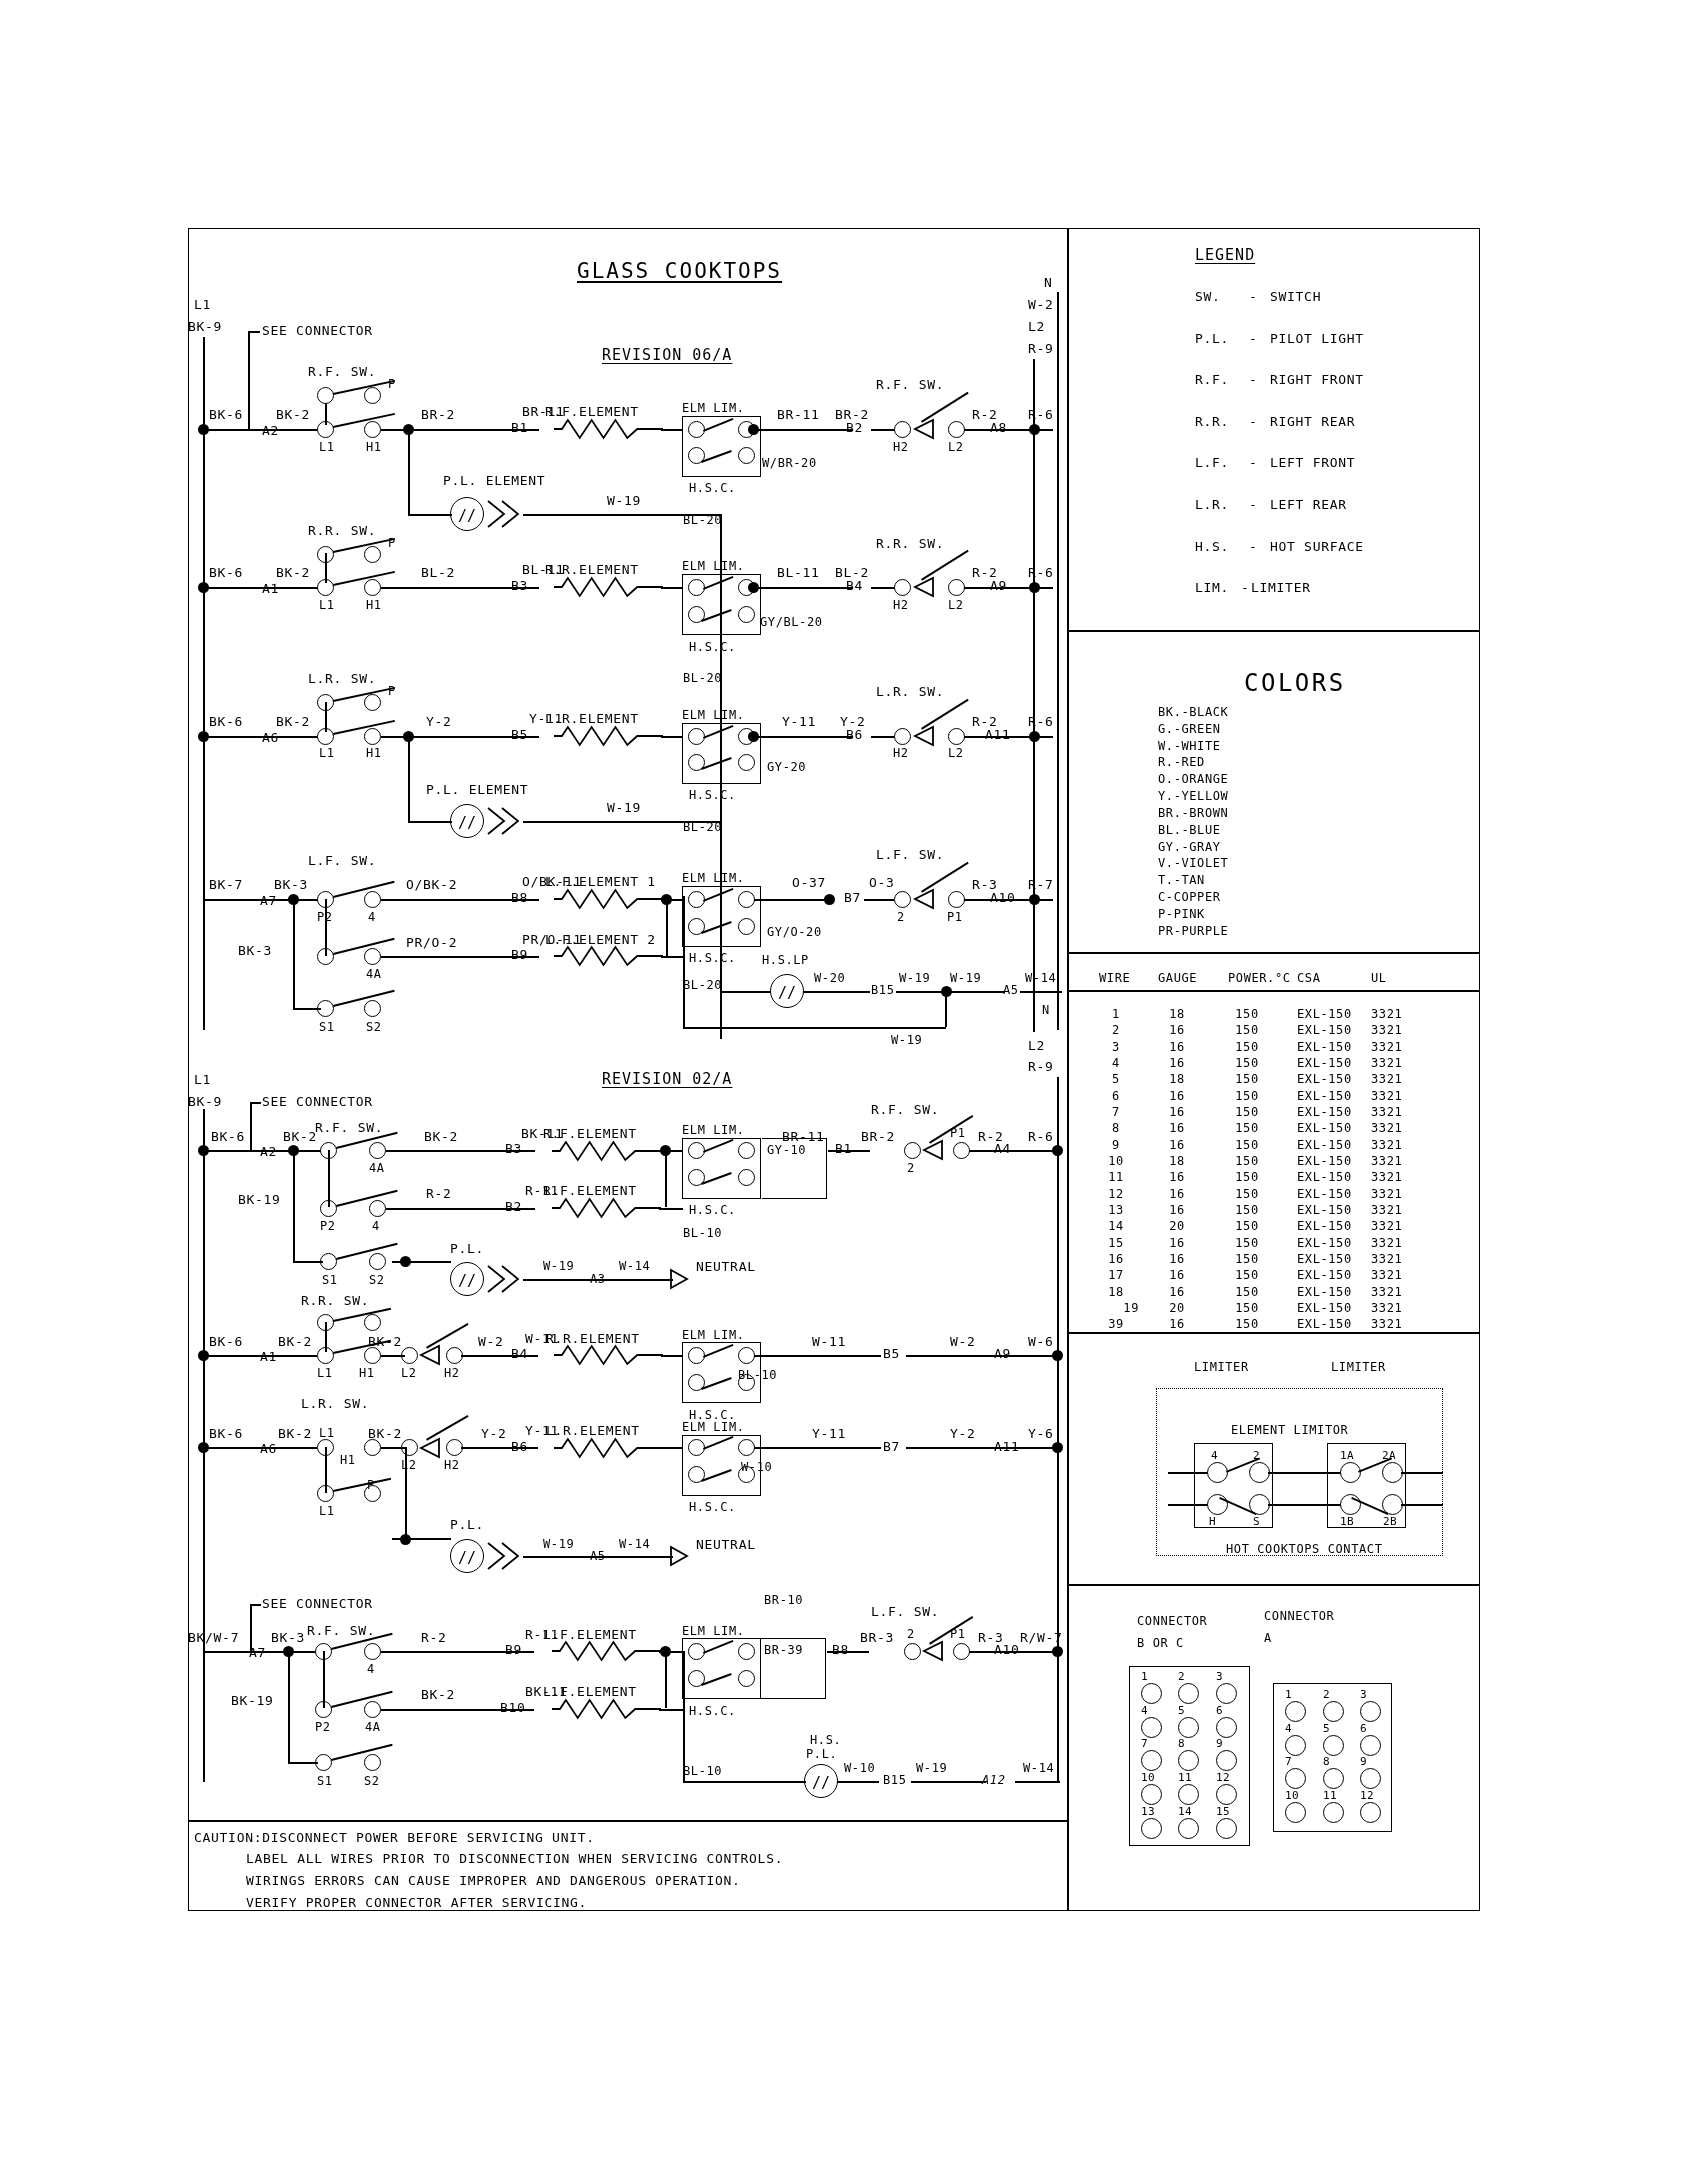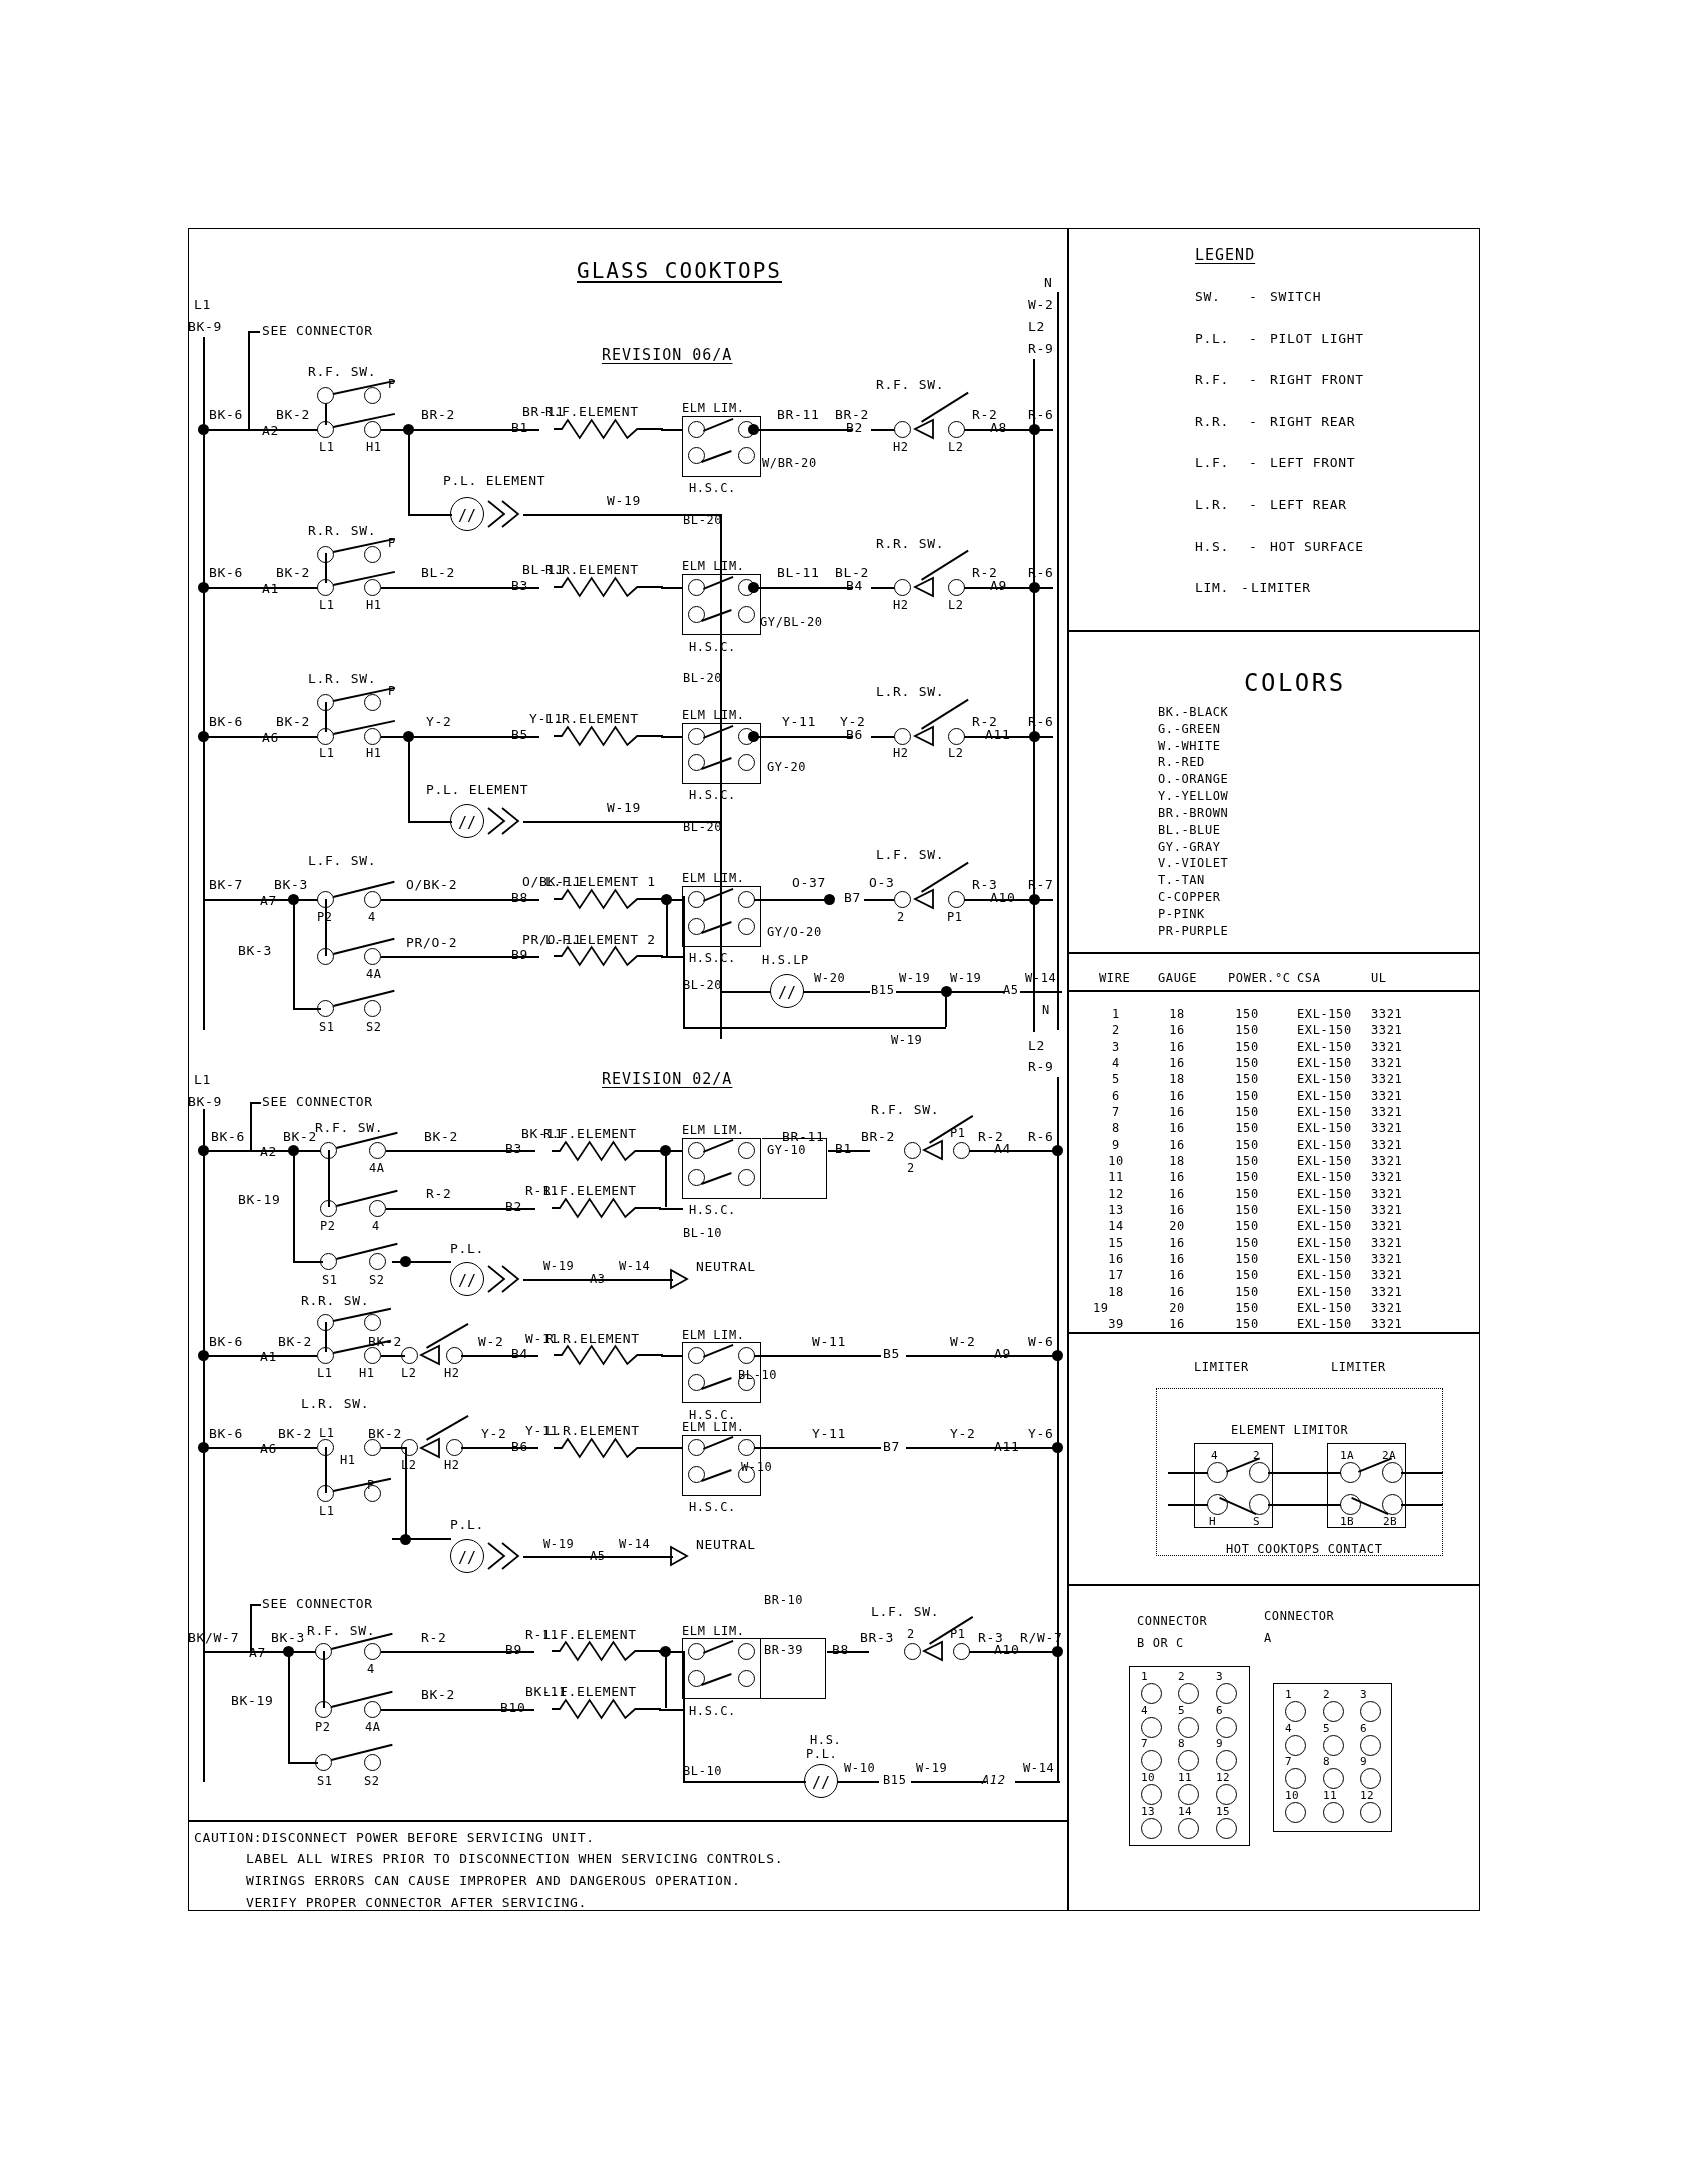--- a/index.html
+++ b/index.html
@@ -819,21 +819,21 @@
       <div class="lbl t11" style="top: 1268px; left: 1093px; width: 46px; text-align: center;">17</div>
       <div class="lbl t11" style="top: 1268px; left: 1154px; width: 46px; text-align: center;">16</div>
       <div class="lbl t11" style="top: 1268px; left: 1224px; width: 46px; text-align: center;">150</div>
       <div class="lbl t11" style="top: 1268px; left: 1297px; width: 46px; text-align: left;">EXL-150</div>
       <div class="lbl t11" style="top: 1268px; left: 1371px; width: 46px; text-align: left;">3321</div>
       <div class="lbl t11" style="top: 1285px; left: 1093px; width: 46px; text-align: center;">18</div>
       <div class="lbl t11" style="top: 1285px; left: 1154px; width: 46px; text-align: center;">16</div>
       <div class="lbl t11" style="top: 1285px; left: 1224px; width: 46px; text-align: center;">150</div>
       <div class="lbl t11" style="top: 1285px; left: 1297px; width: 46px; text-align: left;">EXL-150</div>
       <div class="lbl t11" style="top: 1285px; left: 1371px; width: 46px; text-align: left;">3321</div>
-      <div class="lbl t11" style="top: 1301px; left: 1093px; width: 46px; text-align: left;">19</div>
+      <div class="lbl t11" style="top: 1301px; left: 1093px; width: 46px; text-align: right;">19</div>
       <div class="lbl t11" style="top: 1301px; left: 1154px; width: 46px; text-align: center;">20</div>
       <div class="lbl t11" style="top: 1301px; left: 1224px; width: 46px; text-align: center;">150</div>
       <div class="lbl t11" style="top: 1301px; left: 1297px; width: 46px; text-align: left;">EXL-150</div>
       <div class="lbl t11" style="top: 1301px; left: 1371px; width: 46px; text-align: left;">3321</div>
       <div class="lbl t11" style="top: 1317px; left: 1093px; width: 46px; text-align: center;">39</div>
       <div class="lbl t11" style="top: 1317px; left: 1154px; width: 46px; text-align: center;">16</div>
       <div class="lbl t11" style="top: 1317px; left: 1224px; width: 46px; text-align: center;">150</div>
       <div class="lbl t11" style="top: 1317px; left: 1297px; width: 46px; text-align: left;">EXL-150</div>
       <div class="lbl t11" style="top: 1317px; left: 1371px; width: 46px; text-align: left;">3321</div>
     </div>

